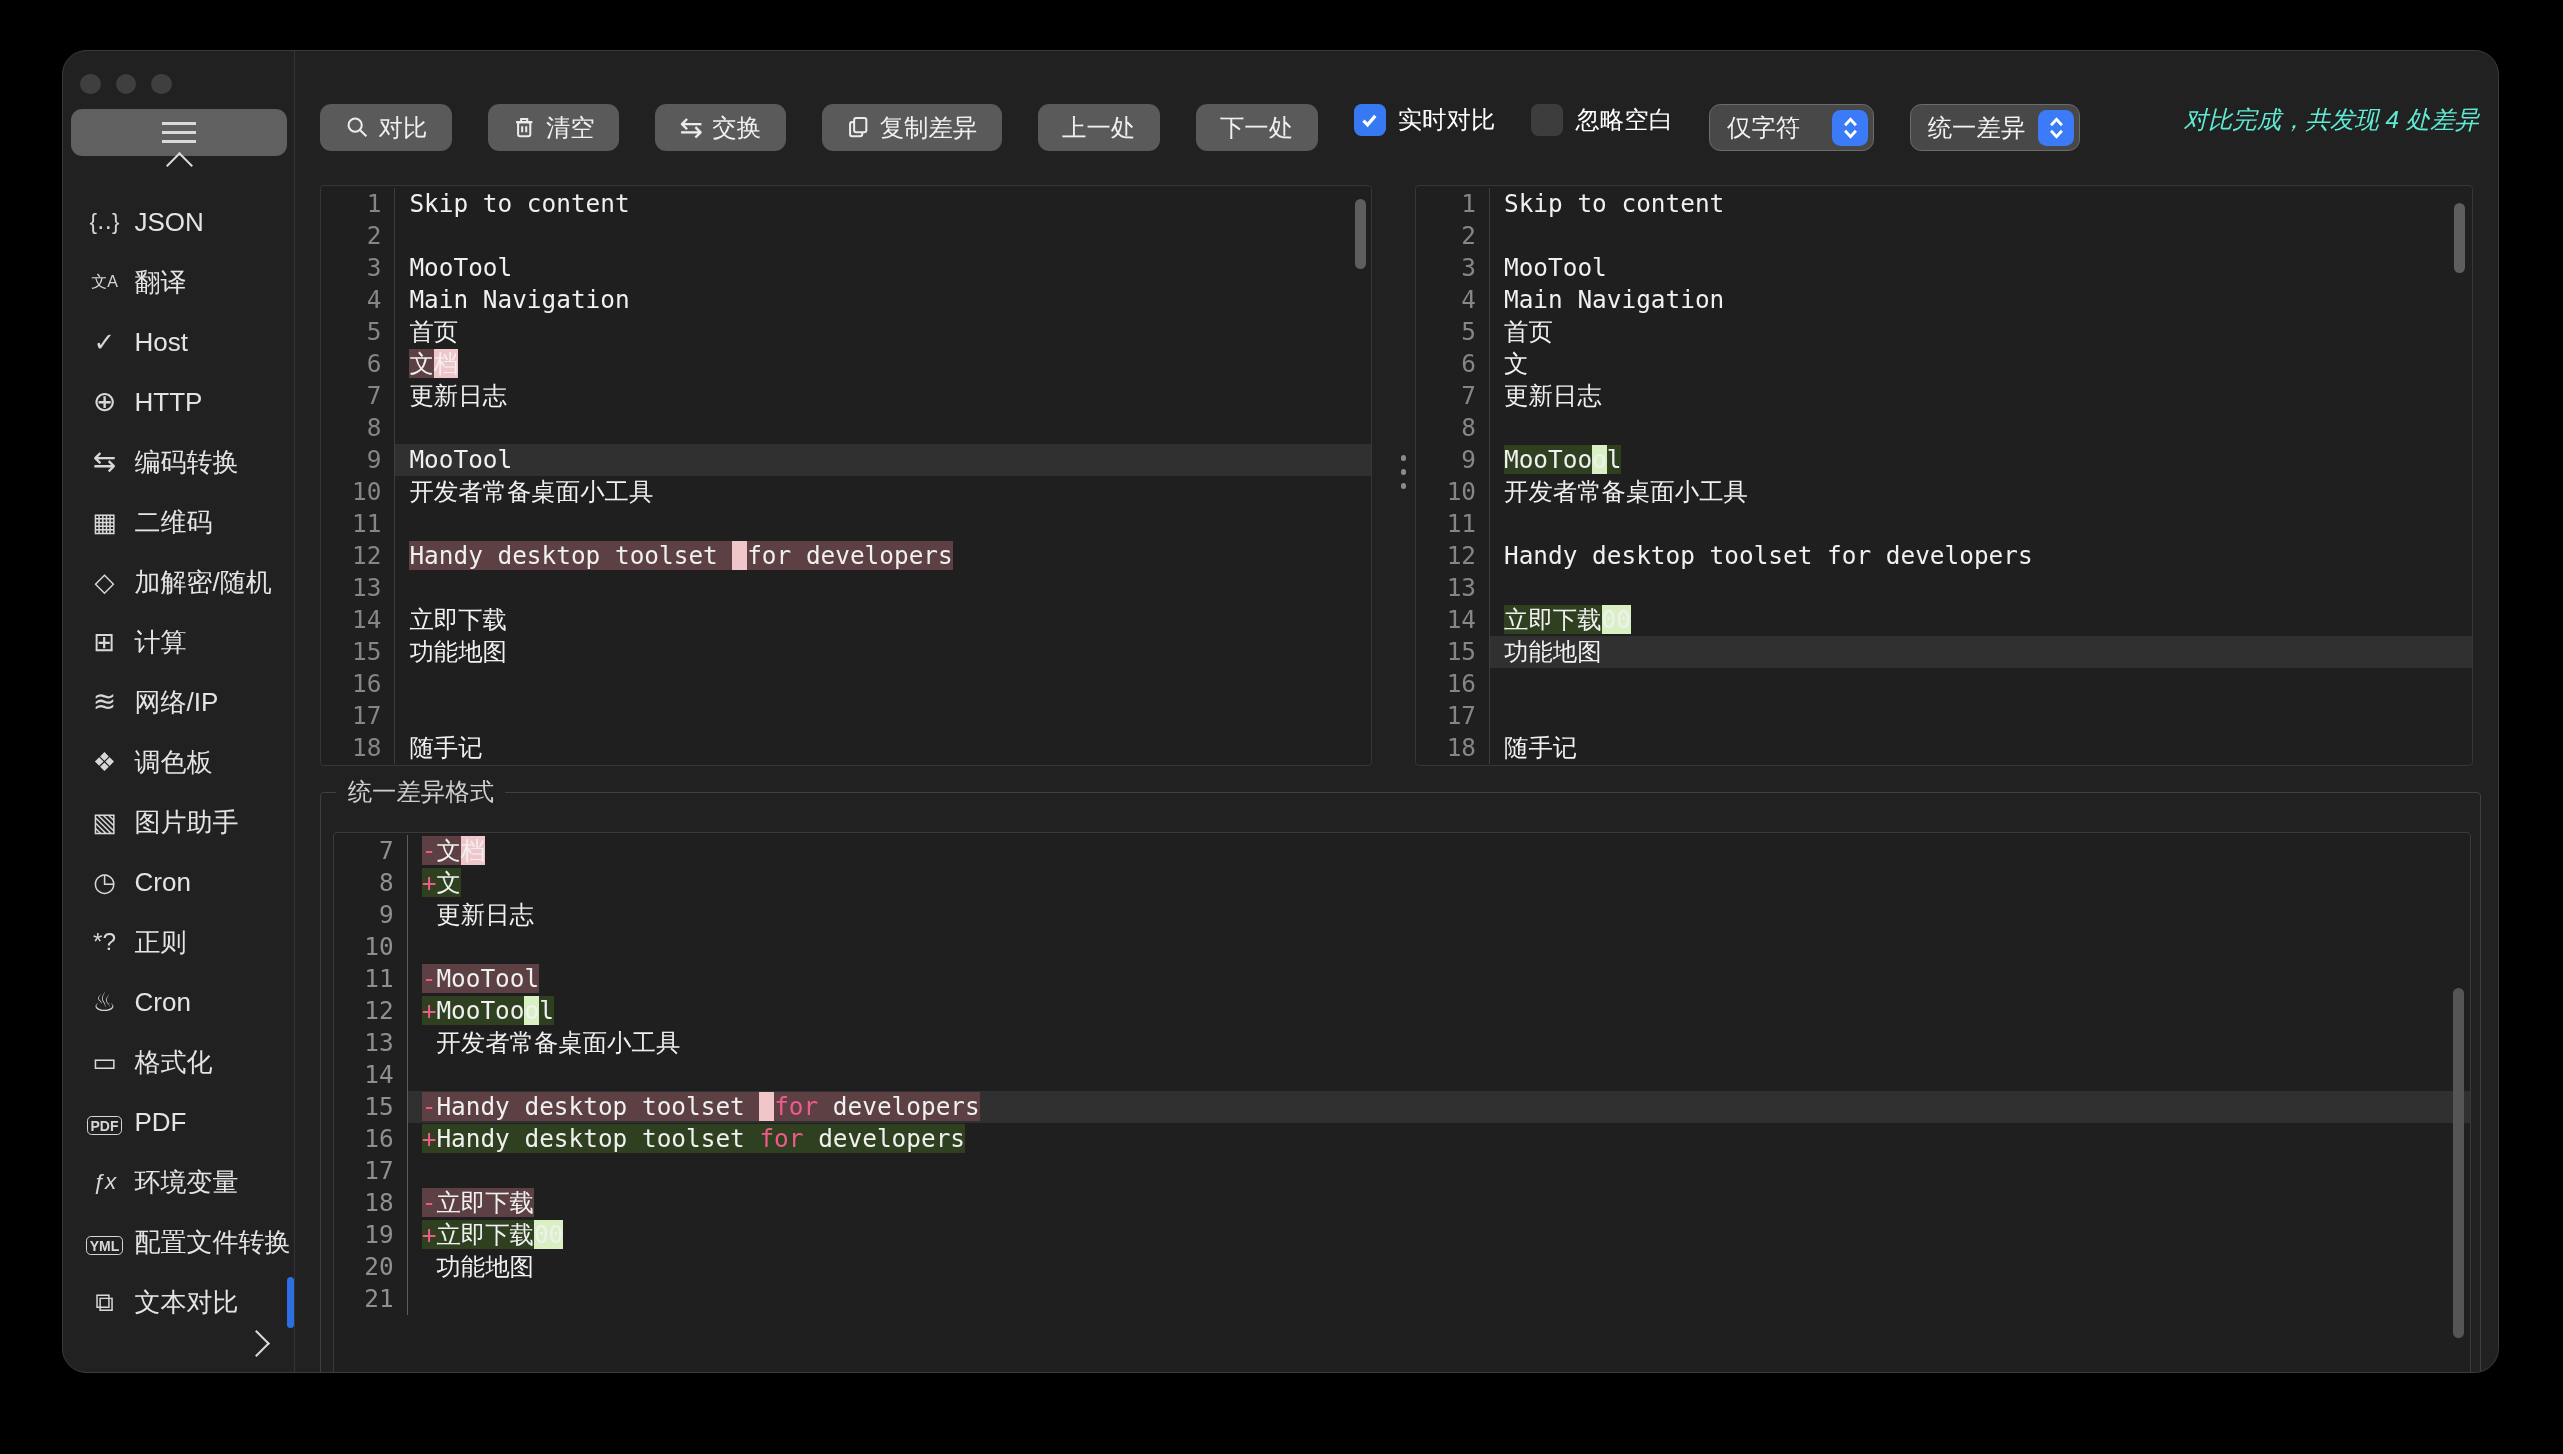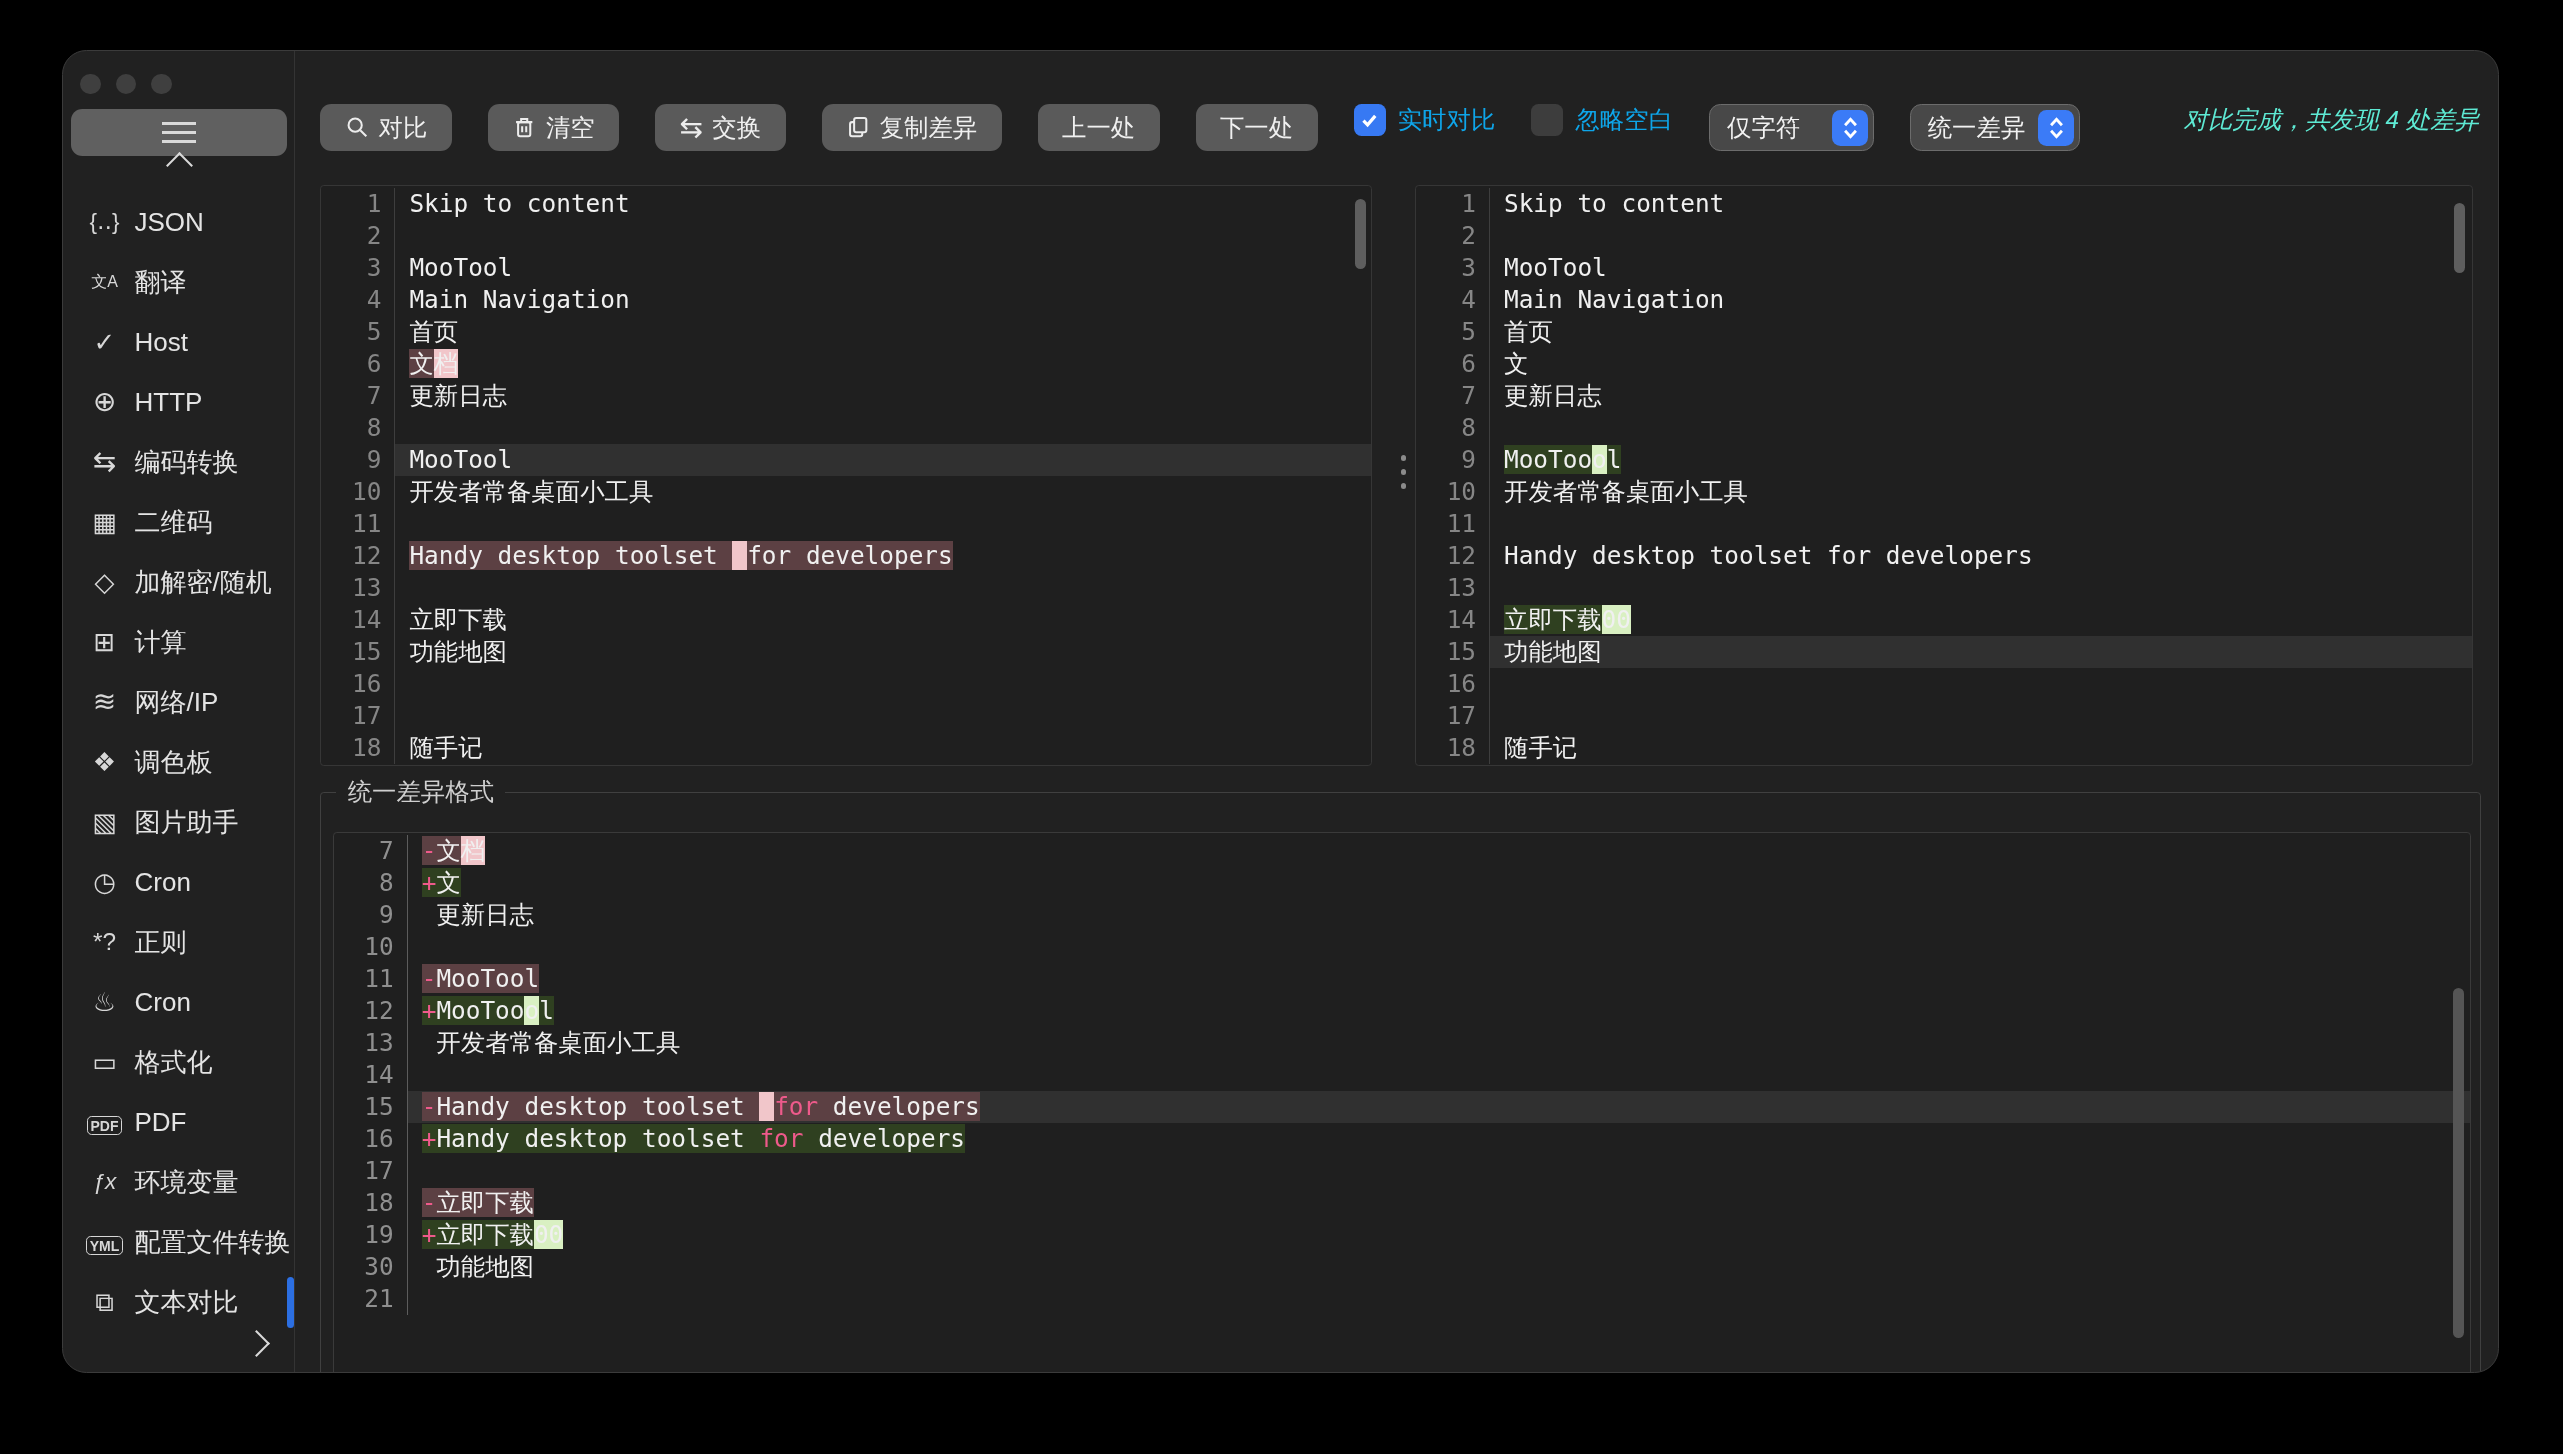--- a/index.html
+++ b/index.html
@@ -28,21 +28,21 @@
   .chev-right{position:absolute;right:28px;bottom:19px;width:17px;height:17px;
               border-top:2.8px solid #dadada;border-right:2.8px solid #dadada;transform:rotate(45deg);}
 
   
   .main{position:absolute;left:233px;top:0;right:0;bottom:0;}
   .toolbar{position:absolute;left:24.4px;right:19px;top:53px;height:49px;display:flex;align-items:flex-start;gap:36px;}
   .btn{height:47px;padding:0 24.4px;background:#5a5a5a;border:none;border-radius:11.3px;display:flex;
        align-items:center;gap:9.4px;color:#f0f0f0;font-size:24.4px;cursor:pointer;flex:none;}
   .btn svg{display:block;}
   .glyph-ic{font-size:28px;line-height:1;color:#ececec;}
-  .chk{display:flex;align-items:center;gap:12.2px;font-size:24.4px;color:#0ea5e9;cursor:pointer;flex:none;}
+  .chk{display:flex;align-items:center;gap:12.2px;font-size:24.4px;color:#ffffff;cursor:pointer;flex:none;}
   .chk .box{width:32px;height:32px;border-radius:7.5px;background:#3d3d3d;display:flex;align-items:center;justify-content:center;}
   .chk.checked .box{background:#3779f3;}
   .chk .box svg{display:none;}
   .chk.checked .box svg{display:block;}
   .popup{height:45px;min-width:141px;background:#484848;border:1.9px solid #6c6c6c;border-radius:11.3px;
          display:flex;align-items:center;justify-content:space-between;padding:0 4.7px 0 17px;gap:13px;
          font-size:24.4px;color:#f2f2f2;cursor:pointer;flex:none;}
   .stepper{width:36px;height:36px;background:#3b7bf7;border-radius:8.5px;display:flex;align-items:center;justify-content:center;}
   .status{margin-left:auto;font-size:24.4px;color:#5eead4;white-space:nowrap;font-style:italic;}
 
@@ -460,21 +460,21 @@
               </div>
               <div class="row">
                 <span class="num">18</span>
                 <pre class="code"><span class="s-del s-kw">-</span><span class="s-del">立即下载</span></pre>
               </div>
               <div class="row">
                 <span class="num">19</span>
                 <pre class="code"><span class="s-add s-kw">+</span><span class="s-add">立即下载</span><span class="s-addc">00</span></pre>
               </div>
               <div class="row">
-                <span class="num">30</span>
+                <span class="num">20</span>
                 <pre class="code"><span> 功能地图</span></pre>
               </div>
               <div class="row">
                 <span class="num">21</span>
                 <pre class="code"></pre>
               </div>
             </div>
           </div>
       </div>
     </div>

